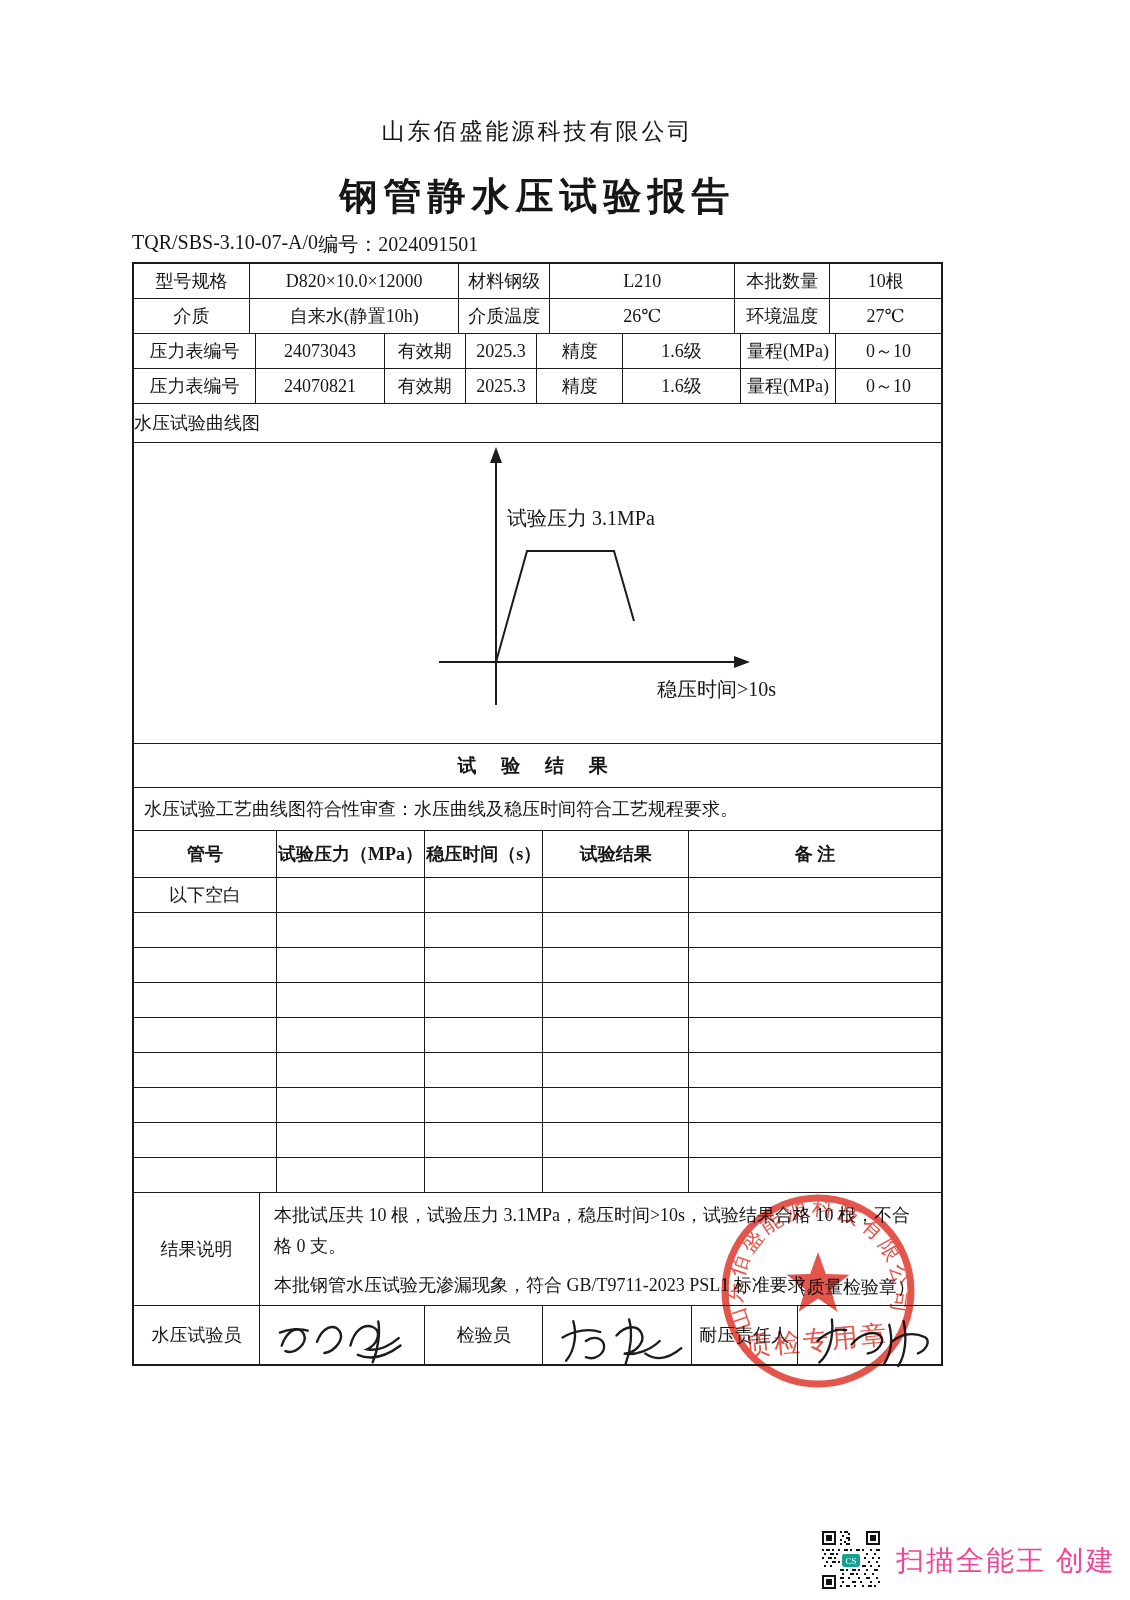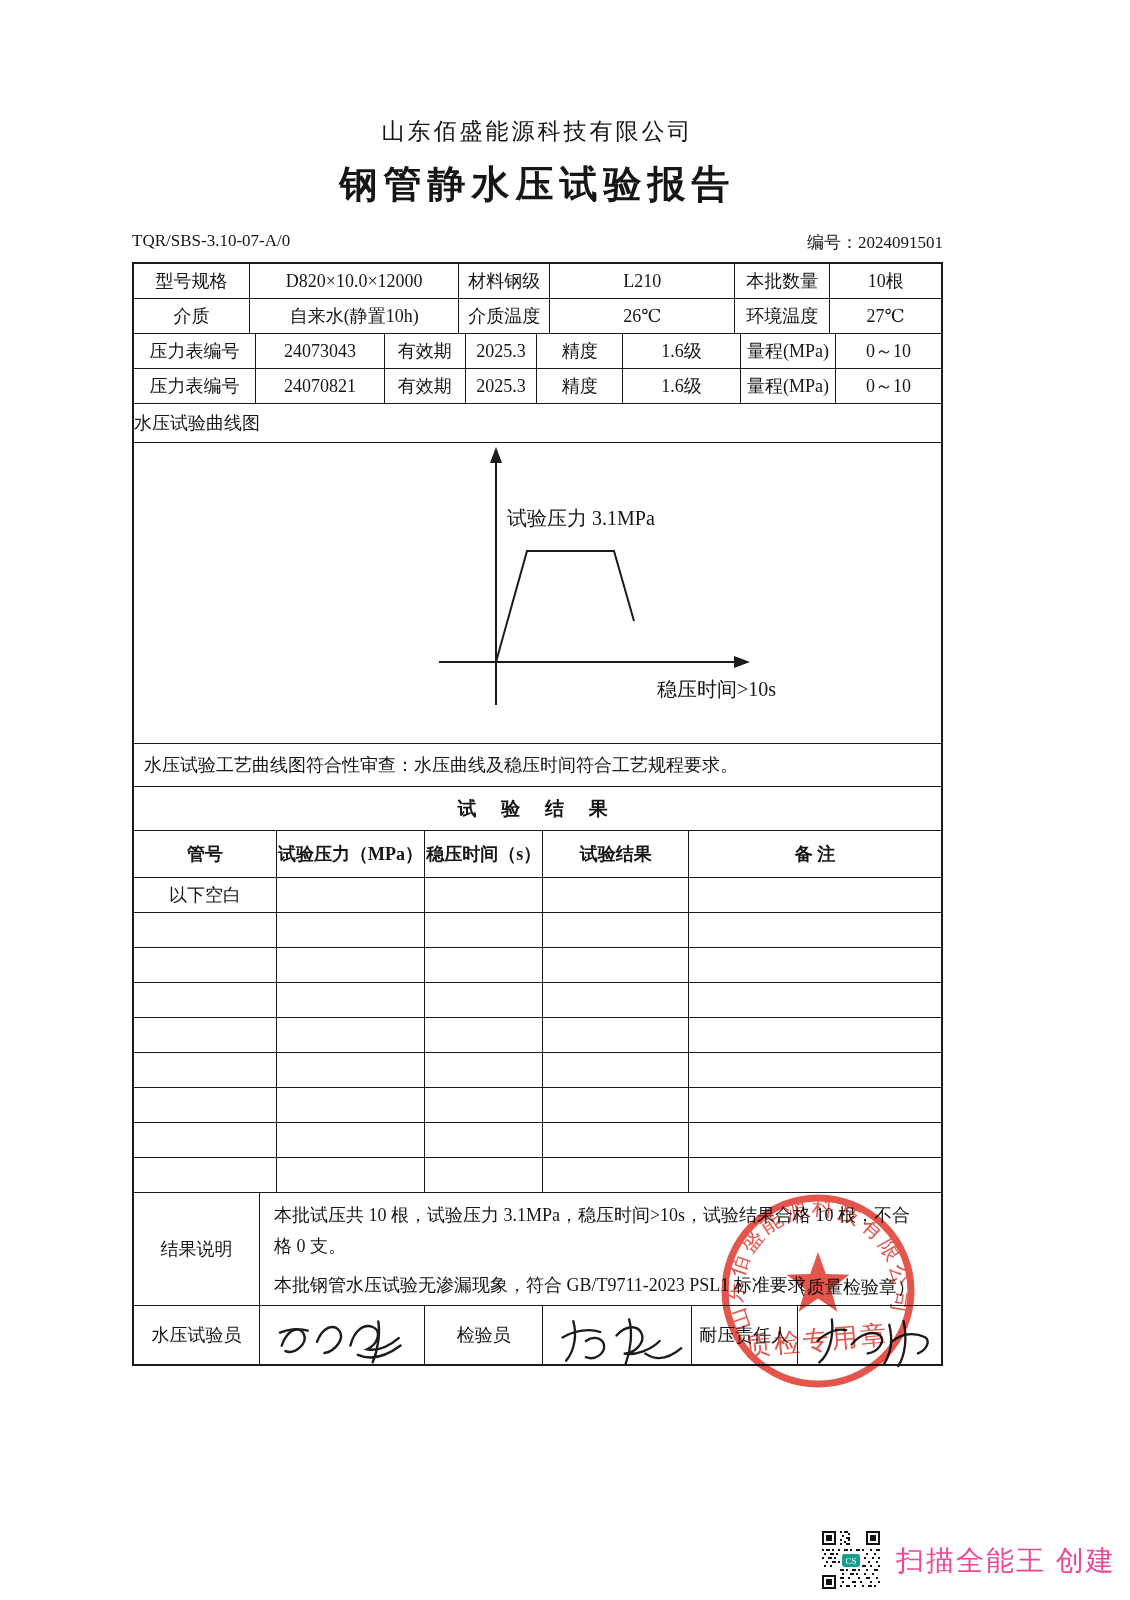--- a/index.html
+++ b/index.html
@@ -3,22 +3,22 @@
 <meta charset="utf-8">
 <style>
   html,body{margin:0;padding:0}
   body{
     width:1130px;height:1600px;position:relative;background:#ffffff;
     font-family:"Liberation Serif","DejaVu Serif",serif;color:#161616;
     -webkit-font-smoothing:antialiased;
   }
   .header{position:absolute;left:132px;top:116px;width:811px;text-align:center}
   .company{font-size:23px;letter-spacing:3px}
-  .title{margin-top:12px;font-size:38px;font-weight:700;letter-spacing:6px}
-  .meta{position:absolute;left:132px;top:231px;width:811px;display:flex;justify-content:space-between;font-size:17px}
+  .title{margin-top:24px;font-size:38px;font-weight:700;letter-spacing:6px}
+  .meta{position:absolute;left:132px;top:231px;width:811px;display:flex;justify-content:flex-start;font-size:20px}
   .tbl{position:absolute;left:132px;top:262px;width:811px;border:2.5px solid #1b1b1b;box-sizing:border-box;background:#fff}
   .row{display:grid;border-bottom:1.5px solid #1b1b1b}
   .row.no-bb{border-bottom:none}
   .cell{border-right:1.5px solid #1b1b1b;display:flex;align-items:center;justify-content:center;
         font-size:18px;white-space:nowrap;overflow:visible;box-sizing:border-box}
   .cell:last-child{border-right:none}
   .g-info{grid-template-columns:14.4% 25.9% 11.3% 22.9% 11.8% 13.7%;height:34px}
   .g-gauge{grid-template-columns:15.1% 16% 10% 8.9% 10.6% 14.6% 11.8% 13%;height:34px}
   .g-one{grid-template-columns:100%}
   .curve-label{height:38px}
@@ -114,26 +114,26 @@
         <line x1="305" y1="219" x2="604" y2="219" stroke="#1b1b1b" stroke-width="2"></line>
         <polygon points="616,219 600,213 600,225" fill="#1b1b1b"></polygon>
 
         <polyline points="362,219 393,108 480,108 500,178" fill="none" stroke="#1b1b1b" stroke-width="2"></polyline>
         <text x="373" y="82" font-size="20" fill="#161616">试验压力 3.1MPa</text>
         <text x="523" y="253" font-size="20" fill="#161616">稳压时间&gt;10s</text>
       </svg>
     </div>
   </div>
 
+  <div class="row g-one sec-title">
+    <div class="cell">试  验  结  果</div>
+  </div>
+
   <div class="row g-one review">
     <div class="cell">水压试验工艺曲线图符合性审查：水压曲线及稳压时间符合工艺规程要求。</div>
-  </div>
-
-  <div class="row g-one sec-title">
-    <div class="cell">试  验  结  果</div>
   </div>
 
   <div class="row g-res res-h">
     <div class="cell">管号</div>
     <div class="cell">试验压力（MPa）</div>
     <div class="cell">稳压时间（s）</div>
     <div class="cell">试验结果</div>
     <div class="cell">备    注</div>
   </div>
 

